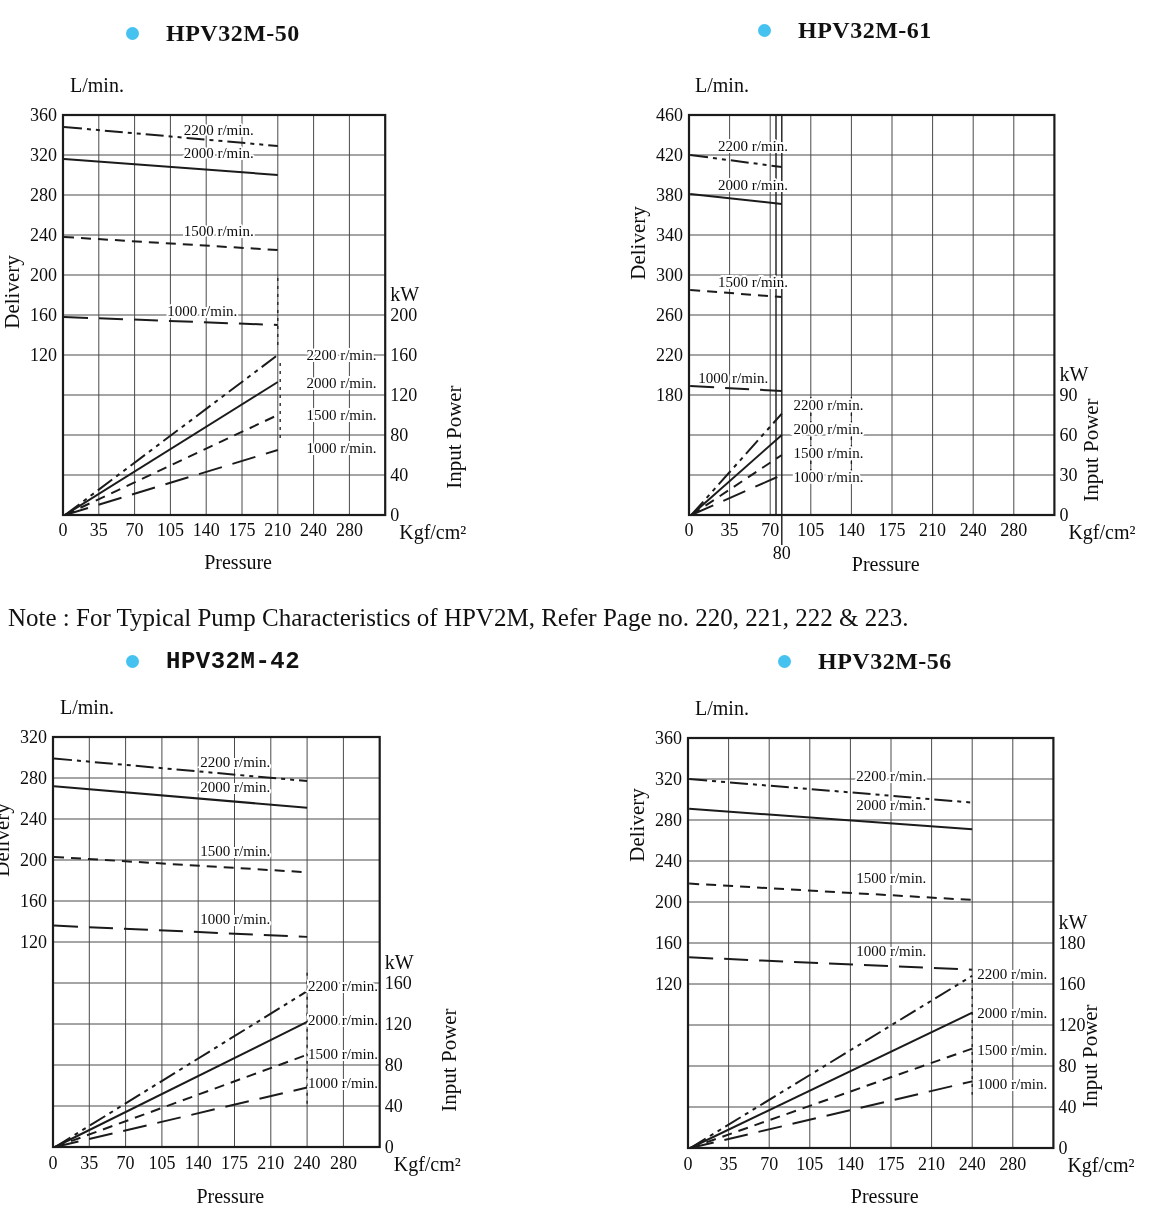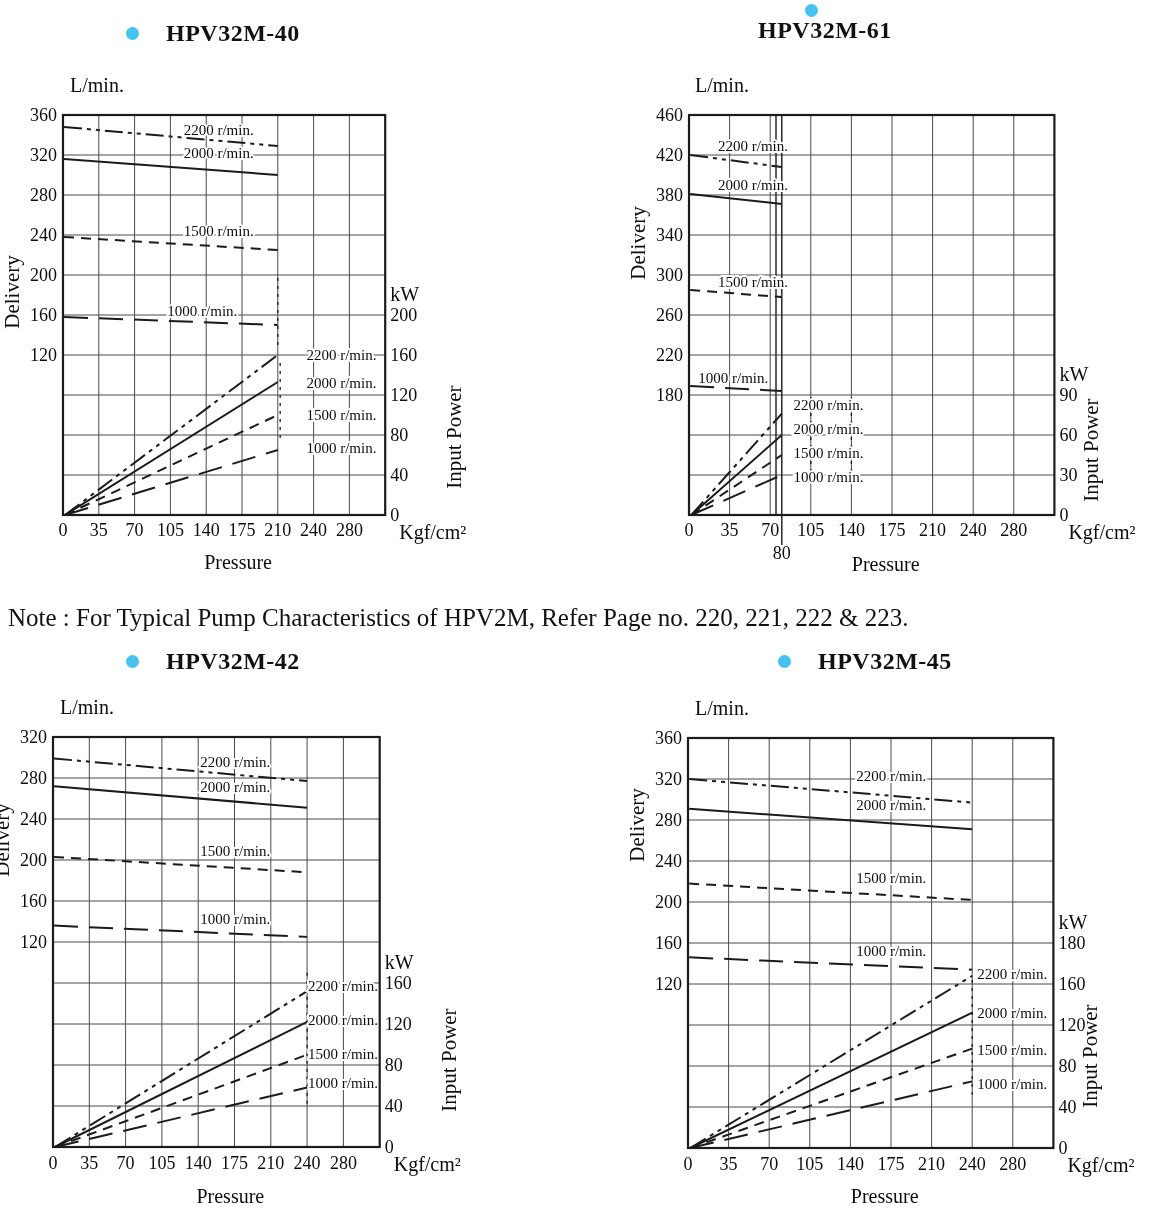--- a/index.html
+++ b/index.html
@@ -10,33 +10,33 @@
   .chart-title .t{font-size:24px;font-weight:bold;letter-spacing:0.5px;}
   .note{position:absolute;left:8px;top:604px;font-size:25px;white-space:nowrap;}
   svg.chart{position:absolute;}
   svg text{font-family:"Liberation Serif","DejaVu Serif",serif;}
 </style>
 </head>
 <body>
 
 <div class="chart-title" style="left:126px;top:20px;">
   <span class="bullet" style="background: rgb(69, 194, 240);"></span>
-  <span class="t">HPV32M-40</span>
+  <span class="t">HPV32M-50</span>
 </div>
-<div class="chart-title" style="left:758px;top:4px;flex-direction:column;">
+<div class="chart-title" style="left:758px;top:17px;">
   <span class="bullet" style="background: rgb(69, 194, 240);"></span>
   <span class="t">HPV32M-61</span>
 </div>
-<div class="chart-title" style="left:126px;top:648px;">
+<div class="chart-title" style="left:126px;top:648px;font-family:Liberation Mono, monospace;">
   <span class="bullet" style="background: rgb(69, 194, 240);"></span>
   <span class="t">HPV32M-42</span>
 </div>
 <div class="chart-title" style="left:778px;top:648px;">
   <span class="bullet" style="background: rgb(69, 194, 240);"></span>
-  <span class="t">HPV32M-45</span>
+  <span class="t">HPV32M-56</span>
 </div>
 
 <div class="note">Note : For Typical Pump Characteristics of HPV2M, Refer Page no. 220, 221, 222 &amp; 223.</div>
 
 <svg class="chart" width="583" height="545" viewBox="0 0 583 545" style="left: 0px; top: 60px;">
     <line x1="98.8" y1="55" x2="98.8" y2="455" stroke="#4a4a4a" stroke-width="1"></line>
     <line x1="134.6" y1="55" x2="134.6" y2="455" stroke="#4a4a4a" stroke-width="1"></line>
     <line x1="170.39999999999998" y1="55" x2="170.39999999999998" y2="455" stroke="#4a4a4a" stroke-width="1"></line>
     <line x1="206.2" y1="55" x2="206.2" y2="455" stroke="#4a4a4a" stroke-width="1"></line>
     <line x1="242" y1="55" x2="242" y2="455" stroke="#4a4a4a" stroke-width="1"></line>

